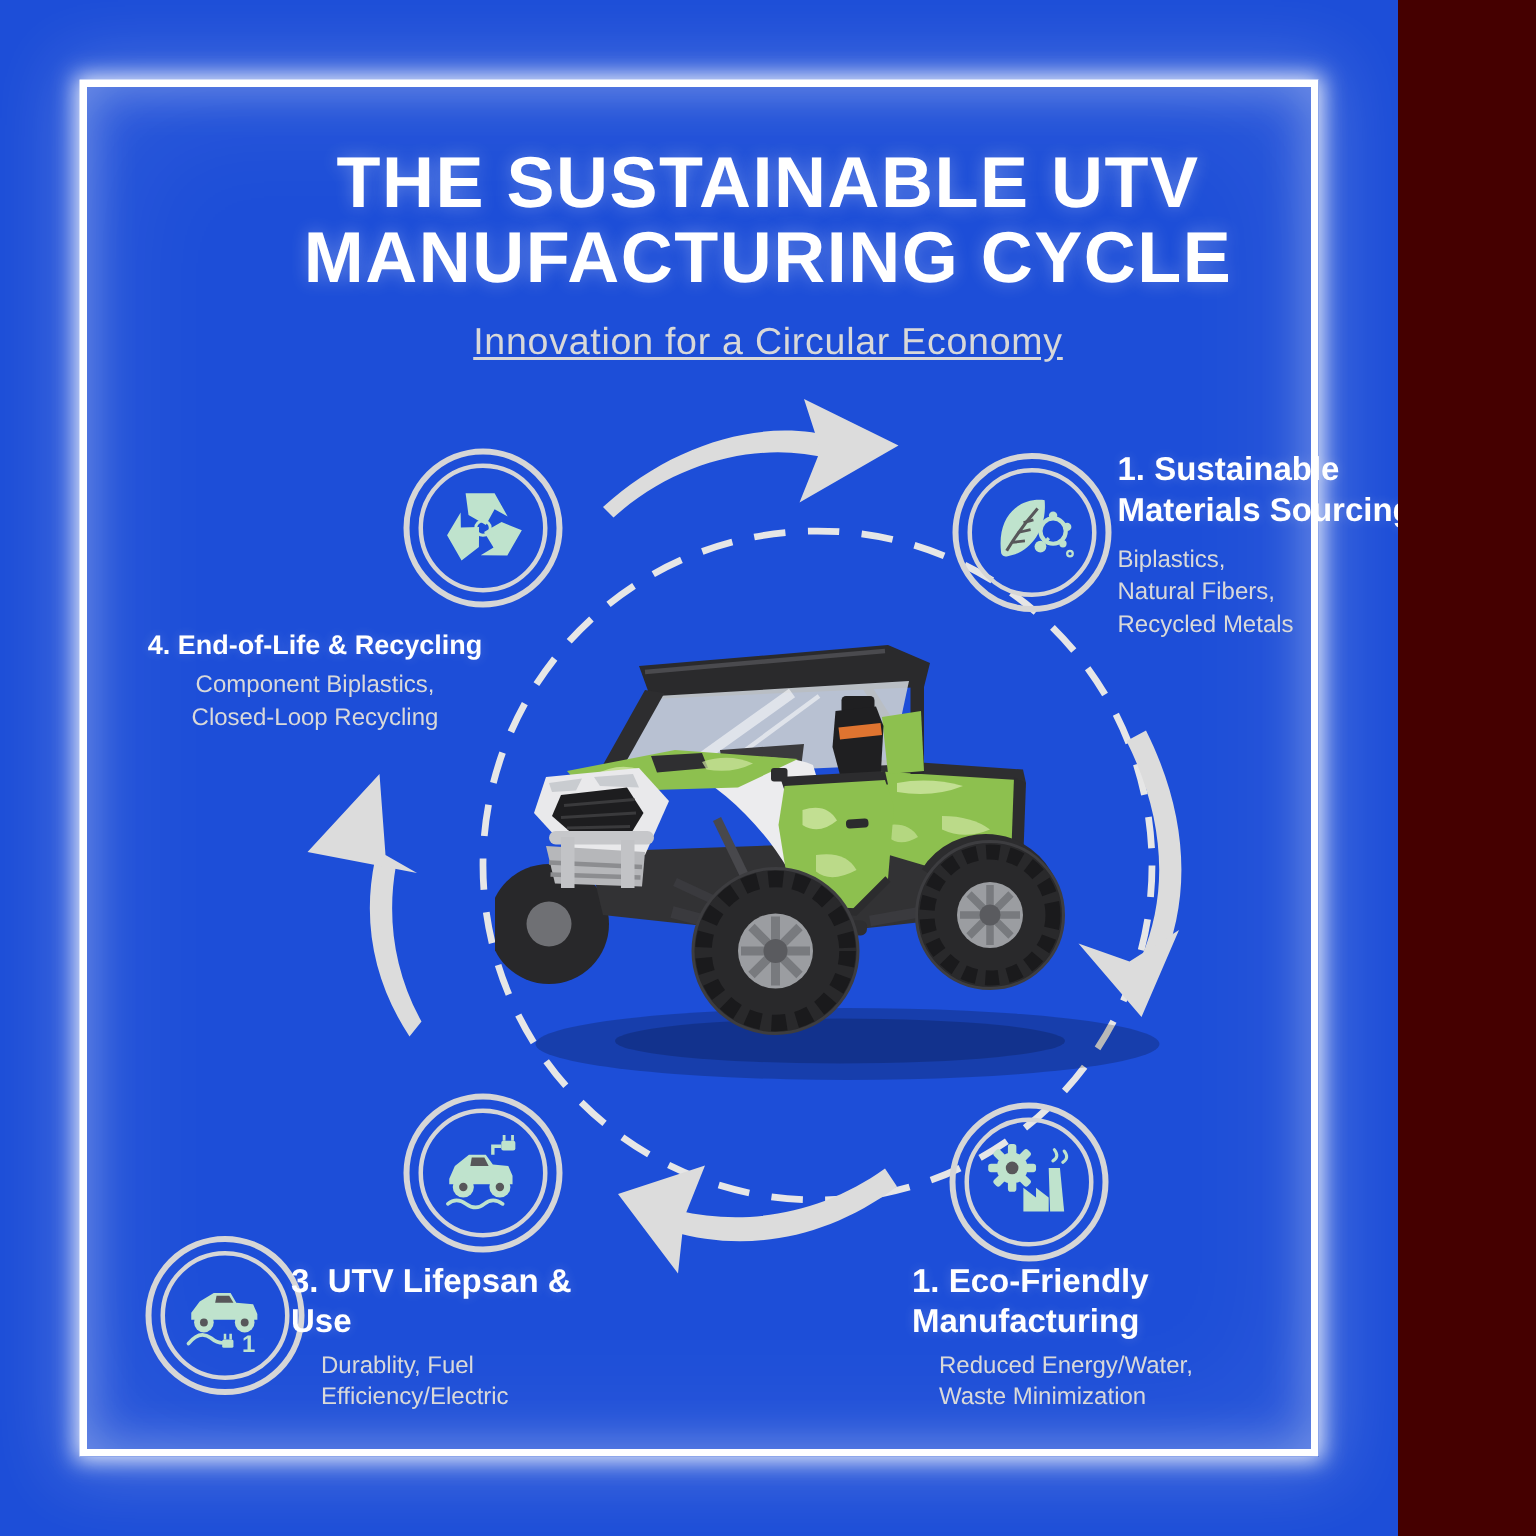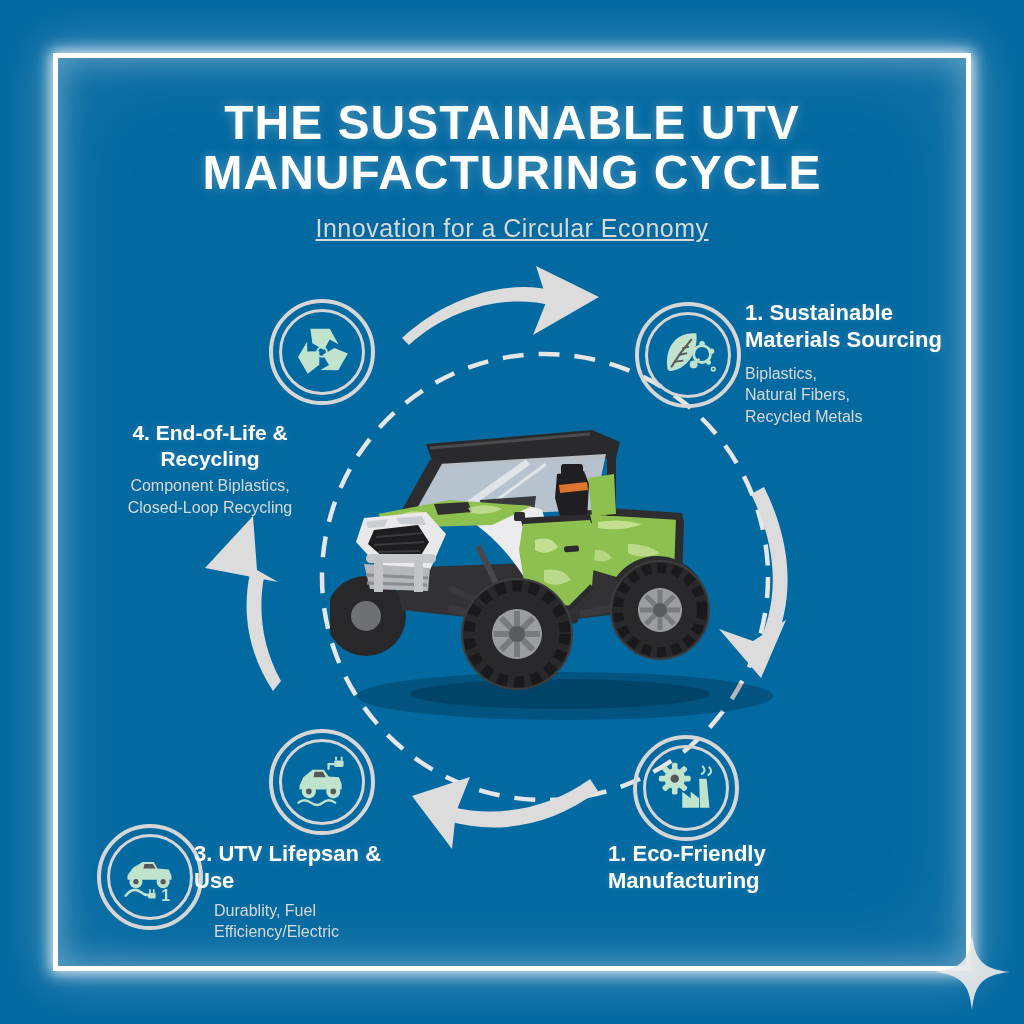--- a/index.html
+++ b/index.html
@@ -1,21 +1,21 @@
 <!DOCTYPE html>
 <html><head>
 <meta charset="utf-8">
 <style>
   * { margin:0; padding:0; box-sizing:border-box; }
   html,body { background:#450000; }
   body { font-family:"Liberation Sans", sans-serif; }
 
   .canvas {
-    position:relative; width:1024px; height:1024px;
-    background:#0369a1; overflow:hidden;
+    position:relative; width:932px; height:1024px;
+    background:#1d4ed8; overflow:hidden;
   }
 
   
   .frame {
     position:absolute; left:53px; top:53px; right:53px; bottom:53px;
     border:5px solid #ffffff; pointer-events:none;
     box-shadow:
       0 0 14px 3px rgba(255,255,255,0.85),
       0 0 46px 12px rgba(255,255,255,0.22),
       inset 0 0 30px 4px rgba(255,255,255,0.30),
@@ -56,21 +56,21 @@
   .stage-desc {
     margin-top:9px; color:#d9d9d9; font-size:16px; line-height:1.35;
     white-space:pre-line;
   }
   .stage-1 { left:745px; top:300px; width:225px; }
   .stage-2 { left:608px; top:841px; width:310px; }
   .stage-2 .stage-desc { padding-left:18px; margin-top:5px; }
   .stage-3 { left:194px; top:841px; width:230px; }
   .stage-3 .stage-desc { padding-left:20px; margin-top:5px; }
   .stage-4 { left:84px; top:420px; width:252px; text-align:center; }
-  .stage-4 .stage-title { font-size:21px; }
+  .stage-4 .stage-title { font-size:18px; }
   .stage-4 .stage-desc { margin-top:4px; }
 
   .utv-illustration { position:absolute; left:330px; top:418px; }
   .sparkle { position:absolute; left:928px; top:928px; }
 </style>
 </head>
 <body>
 
 <div class="canvas">
 
@@ -294,20 +294,22 @@
 
   <div class="stage stage-1">
     <div class="stage-title">1. Sustainable Materials Sourcing</div>
     <div class="stage-desc">Biplastics,
 Natural Fibers,
 Recycled Metals</div>
   </div>
 
   <div class="stage stage-2">
     <div class="stage-title">1. Eco-Friendly Manufacturing</div>
+    <div class="stage-desc">Reduced Energy/Water,
+Waste Minimization</div>
   </div>
 
   <div class="stage stage-3">
     <div class="stage-title">3. UTV Lifepsan &amp; Use</div>
     <div class="stage-desc">Durablity, Fuel
 Efficiency/Electric</div>
   </div>
 
   <div class="stage stage-4">
     <div class="stage-title">4. End-of-Life &amp; Recycling</div>

